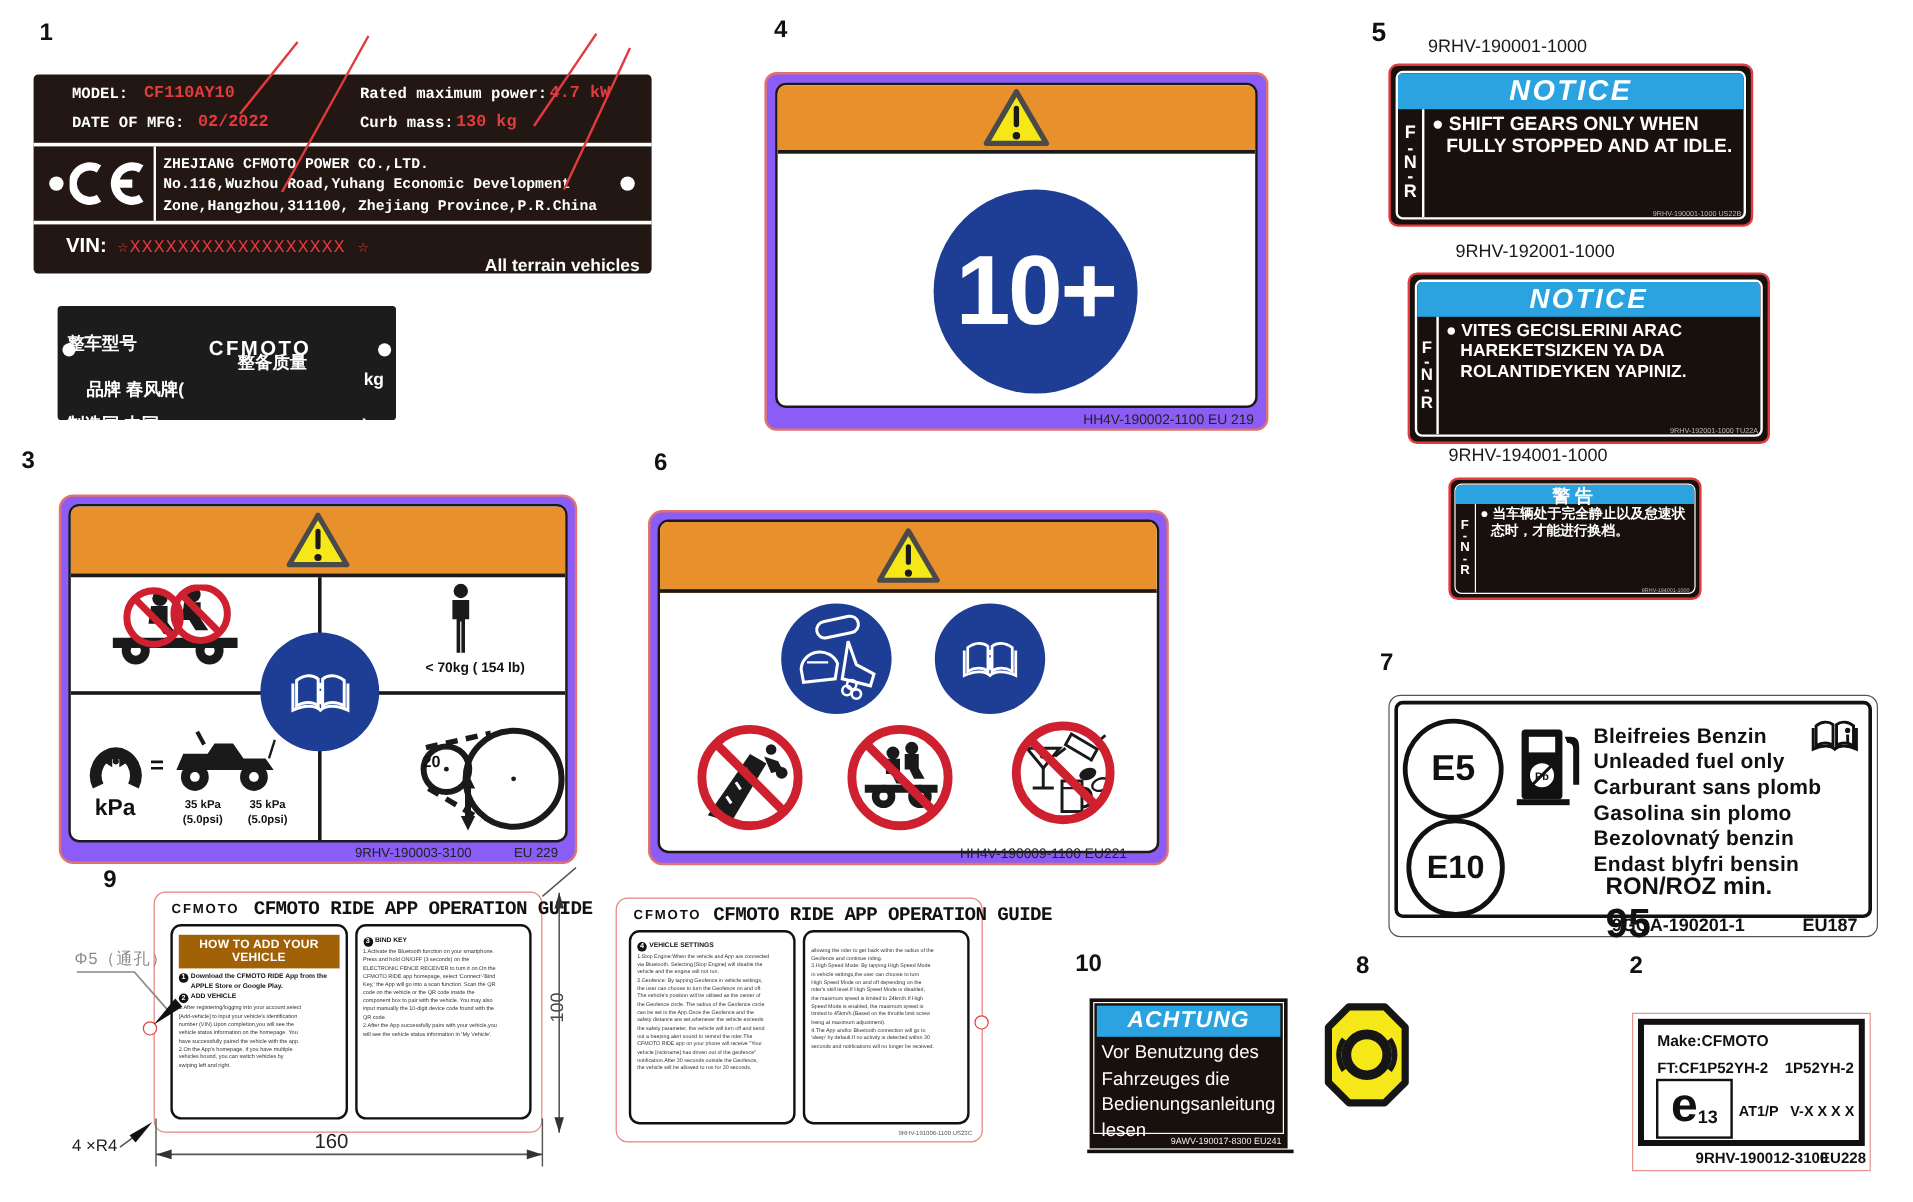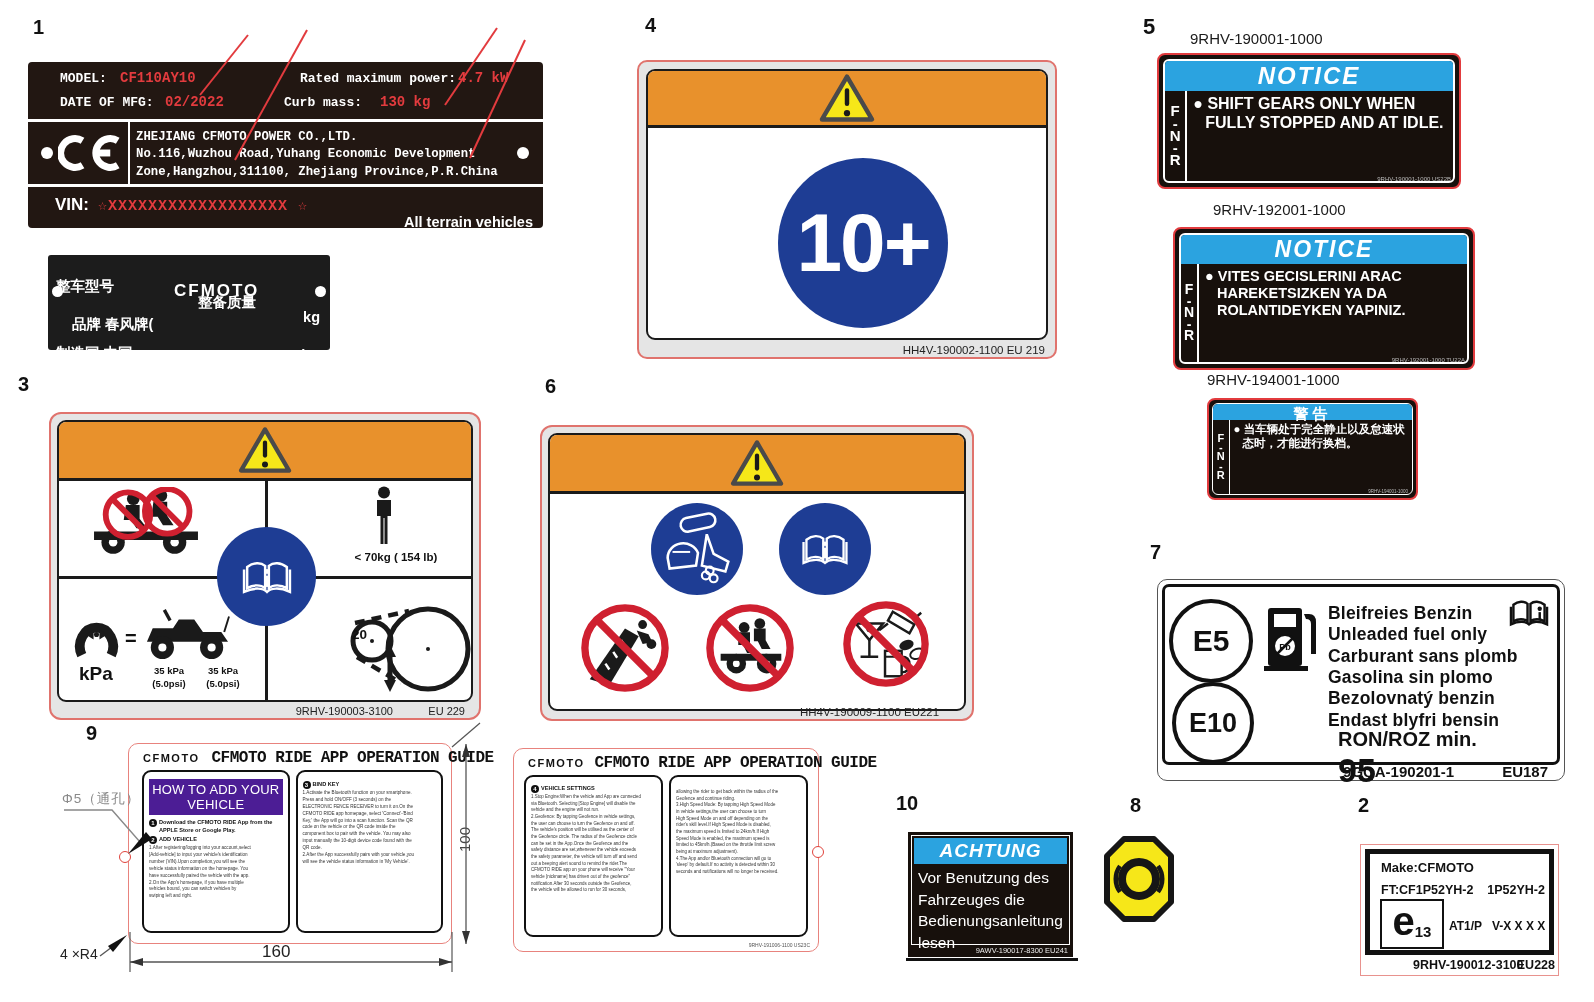--- a/index.html
+++ b/index.html
@@ -17,21 +17,21 @@
   .p1row3{position:absolute;left:0;top:125px;right:0;bottom:0;}
   .p1k{position:absolute;font-size:13px;font-weight:700;white-space:pre;}
   .p1v{position:absolute;font-size:14px;font-weight:700;color:#e23b3e;white-space:pre;}
   .rivet{position:absolute;width:12px;height:12px;border-radius:50%;background:#fff;}
   .addr{position:absolute;left:108px;top:7px;font-size:12.3px;font-weight:700;line-height:1.42;white-space:pre;}
   
   .plateCN{left:48px;top:255px;width:282px;height:95px;background:#1c1c1c;border-radius:3px;color:#fff;
            font-weight:700;font-size:14.5px;}
   .cnrow{position:absolute;left:0;right:0;white-space:pre;}
   
-  .wframe{position:absolute;border:2px solid #e0736d;border-radius:10px;background:#e5e5e5;}
+  .wframe{position:absolute;border:2px solid #e0736d;border-radius:10px;background:#8b5cf6;}
   .winner{position:absolute;left:6px;right:6px;top:6px;bottom:16px;border:2.5px solid #1a1a1a;border-radius:9px;overflow:hidden;background:#fff;}
   .whead{position:relative;width:100%;background:#e8912c;border-bottom:3px solid #1a1a1a;display:flex;align-items:center;justify-content:center;}
   .wbody{position:absolute;left:0;right:0;bottom:0;}
   .wcode{position:absolute;font-size:11px;color:#222;white-space:pre;}
   .bluecircle{position:absolute;border-radius:50%;background:#1e3d94;display:flex;align-items:center;justify-content:center;}
   
   .notice{position:absolute;background:#17100c;border:2px solid #e23b3e;border-radius:8px;padding:4px;}
   .ninner{position:absolute;left:4px;right:4px;top:4px;bottom:4px;border:2px solid #fff;border-radius:6px;display:flex;flex-direction:column;overflow:hidden;}
   .nbar{background:#2ba3e0;color:#fff;text-align:center;font-weight:900;font-style:italic;letter-spacing:2px;}
   .nrow{flex:1;display:flex;}
@@ -44,21 +44,21 @@
   .fuelinner{position:absolute;left:4px;right:4px;top:4px;bottom:15px;border:3px solid #111;border-radius:7px;}
   .ecircle{position:absolute;border:4px solid #111;border-radius:50%;display:flex;align-items:center;justify-content:center;font-weight:900;}
   .fuelline{font-weight:700;font-size:17.5px;line-height:1.22;letter-spacing:.2px;white-space:pre;}
   
   .guide{position:absolute;border:1.5px solid #e8837d;border-radius:10px;background:#fff;}
   .ghead{position:absolute;left:10px;top:5px;right:6px;display:flex;align-items:center;gap:4px;}
   .gbrand{font-weight:900;font-size:11px;letter-spacing:1.5px;}
   .gtitle{font-family:"Liberation Mono","DejaVu Sans Mono",monospace;font-weight:700;font-size:16px;letter-spacing:-0.5px;white-space:pre;}
   .gcols{position:absolute;display:flex;gap:6px;}
   .gcol{flex:1;border:2.5px solid #111;border-radius:9px;padding:4px 5px;position:relative;overflow:hidden;}
-  .gheadbox{background:#4c1d95;color:#fff;font-size:13px;font-weight:400;text-align:center;padding:3px 2px;margin:3px 0 4px 0;letter-spacing:.2px;}
+  .gheadbox{background:#a16207;color:#fff;font-size:10px;font-weight:700;text-align:center;padding:3px 2px;margin:3px 0 4px 0;letter-spacing:.2px;}
   .gstep{display:flex;align-items:flex-start;gap:2px;margin:2px 0 1px 0;}
   .gdot{flex:none;width:8px;height:8px;border-radius:50%;background:#111;color:#fff;font-size:6px;font-weight:700;text-align:center;line-height:8px;}
   .gsteptxt{font-size:5.6px;font-weight:800;line-height:1.35;}
   .gbody{font-size:4.6px;line-height:1.5;color:#333;white-space:pre-line;}
   .holedot{position:absolute;width:10px;height:10px;border:1.6px solid #e0433c;border-radius:50%;background:#fff;}
   
   .achtung{left:908px;top:832px;width:165px;height:125px;background:#17100c;position:absolute;}
   .achinner{position:absolute;left:3px;right:3px;top:3px;bottom:12px;border:1.5px solid #fff;}
   .achbar{background:#2ba3e0;color:#fff;font-weight:900;font-style:italic;font-size:19px;text-align:center;letter-spacing:1px;padding:2px 0;margin:2px;}
   .achtext{color:#fff;font-size:15.5px;line-height:1.4;padding:1px 6px;font-weight:500;}
@@ -88,39 +88,39 @@
   <span class="fignum" style="left:1358px;top:794px;">2</span>
 
   <div class="abs plate1 mono">
     <div class="p1row1">
       <span class="p1k" style="left:32px;top:9px;">MODEL:</span>
       <span class="p1v" style="left:92px;top:8px;">CF110AY10</span>
       <span class="p1k" style="left:32px;top:33px;">DATE OF MFG:</span>
       <span class="p1v" style="left:137px;top:32px;">02/2022</span>
       <span class="p1k" style="left:272px;top:9px;">Rated maximum power:</span>
       <span class="p1v" style="left:430px;top:8px;">4.7 kW</span>
-      <span class="p1k" style="left:256px;top:33px;">Curb mass:</span>
+      <span class="p1k" style="left:272px;top:33px;">Curb mass:</span>
       <span class="p1v" style="left:352px;top:32px;">130 kg</span>
     </div>
     <div class="p1row2">
       <span class="rivet" style="left:13px;top:25px;"></span>
       <svg class="abs" style="left:30px;top:10px;" width="64" height="42" viewBox="0 0 120 62">
         <path d="M46 8 A27 27 0 1 0 46 54" stroke="#fff" stroke-width="13" fill="none"></path>
         <path d="M112 8 A27 27 0 1 0 112 54" stroke="#fff" stroke-width="13" fill="none"></path>
         <line x1="72" y1="31" x2="98" y2="31" stroke="#fff" stroke-width="13"></line>
       </svg>
       <div class="abs" style="left:100px;top:0;width:2px;height:62px;background:#fff;"></div>
       <span class="addr">ZHEJIANG CFMOTO POWER CO.,LTD.
 No.116,Wuzhou Road,Yuhang Economic Development
 Zone,Hangzhou,311100, Zhejiang Province,P.R.China</span>
       <span class="rivet" style="right:14px;top:25px;"></span>
     </div>
     <div class="p1row3">
       <span class="abs" style="left:27px;top:8px;font-size:17px;font-weight:700;font-family:'Liberation Sans',sans-serif;">VIN:</span>
-      <span class="abs red" style="left:70px;top:9px;font-size:15px;font-weight:700;letter-spacing:1px;">☆XXXXXXXXXXXXXXXXXX ☆</span>
+      <span class="abs red" style="left:70px;top:9px;font-size:15px;font-weight:400;letter-spacing:1px;">☆XXXXXXXXXXXXXXXXXX ☆</span>
       <div class="abs" style="right:10px;top:2px;text-align:right;font-family:'Liberation Sans',sans-serif;font-weight:700;font-size:14.5px;line-height:1.25;margin-top:24px;">
         <div>All terrain vehicles</div>
         <div>MADE IN CHINA</div>
       </div>
     </div>
   </div>
 
   <svg class="abs" style="left:0;top:0;" width="600" height="240">
     <line x1="200" y1="95" x2="248" y2="35" stroke="#e23b3e" stroke-width="2"></line>
     <line x1="235" y1="160" x2="307" y2="30" stroke="#e23b3e" stroke-width="2"></line>

